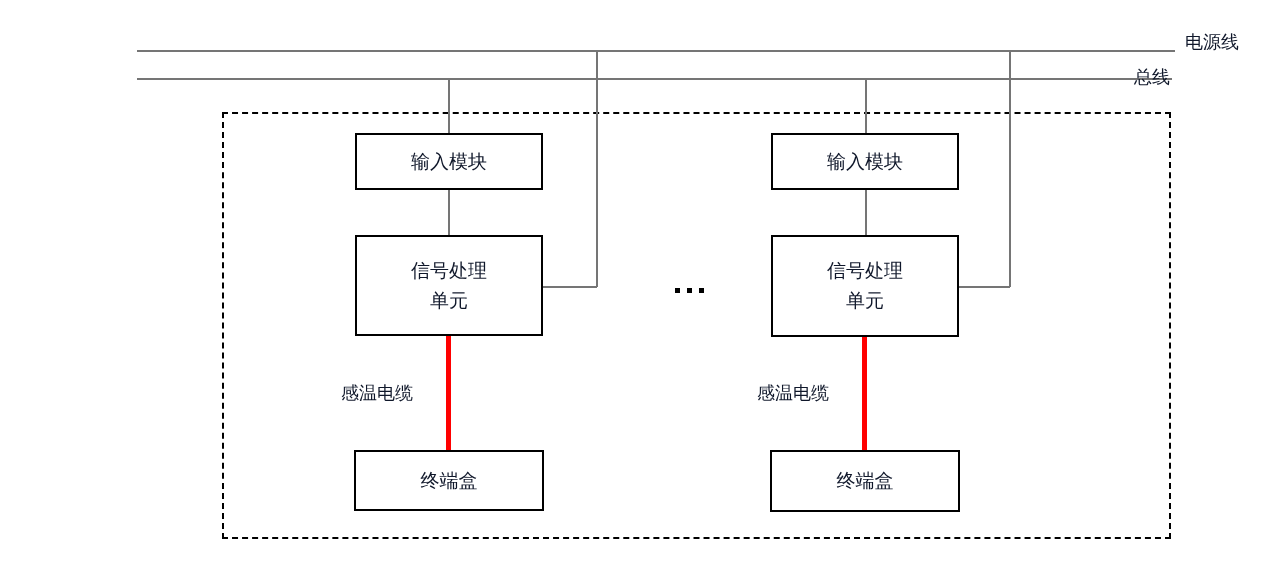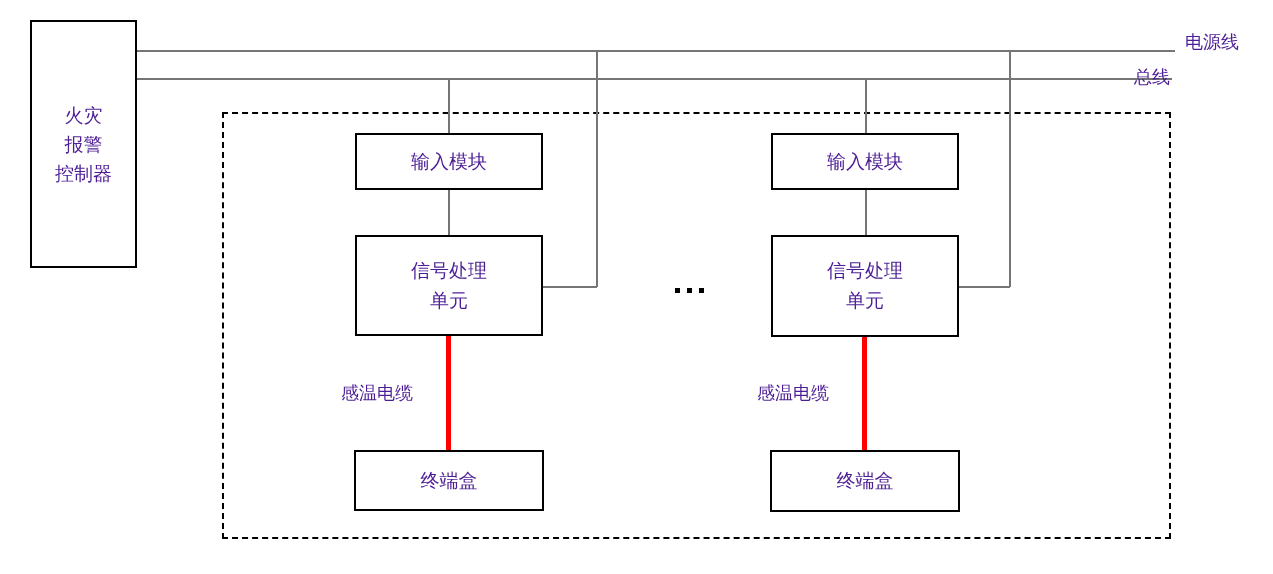--- a/index.html
+++ b/index.html
@@ -2,21 +2,21 @@
 <html><head>
 <meta charset="utf-8">
 <style>
   html, body { margin: 0; padding: 0; background: #ffffff; }
   #canvas {
     position: relative;
     width: 1273px;
     height: 574px;
     background: #ffffff;
     font-family: "Liberation Sans", sans-serif;
-    color: #4c1d95;
+    color: #0f172a;
     overflow: hidden;
   }
   
   .box {
     position: absolute;
     box-sizing: border-box;
     border: 2px solid #000000;
     background: #ffffff;
     display: flex;
     flex-direction: column;
@@ -67,25 +67,20 @@
 
 <div id="canvas">
 
   <div class="hwire" style="left:137px; top:50px; width:1038px;"></div>
   <div class="hwire" style="left:137px; top:78px; width:1035px;"></div>
   <div class="lbl" style="left:1185px; top:33px;">电源线</div>
   <div class="lbl" style="left:1134px; top:68px;">总线</div>
 
   <div class="dashed-zone" style="left:222px; top:112px; width:949px; height:427px;"></div>
 
-  <div class="box controller" style="left:30px; top:20px; width:107px; height:248px;">
-    <div>火灾</div>
-    <div>报警</div>
-    <div>控制器</div>
-  </div>
 
   <div class="vwire" style="left:448px; top:79px;  height:54px;"></div>
   <div class="vwire" style="left:448px; top:190px; height:45px;"></div>
   <div class="vwire" style="left:596px; top:51px;  height:236px;"></div>
   <div class="hwire" style="left:543px; top:286px; width:54px;"></div>
 
   <div class="cable" style="left:446px; top:336px; height:114px;"></div>
   <div class="lbl" style="left:341px; top:384px;">感温电缆</div>
 
   <div class="box" style="left:355px; top:133px; width:188px; height:57px;">

